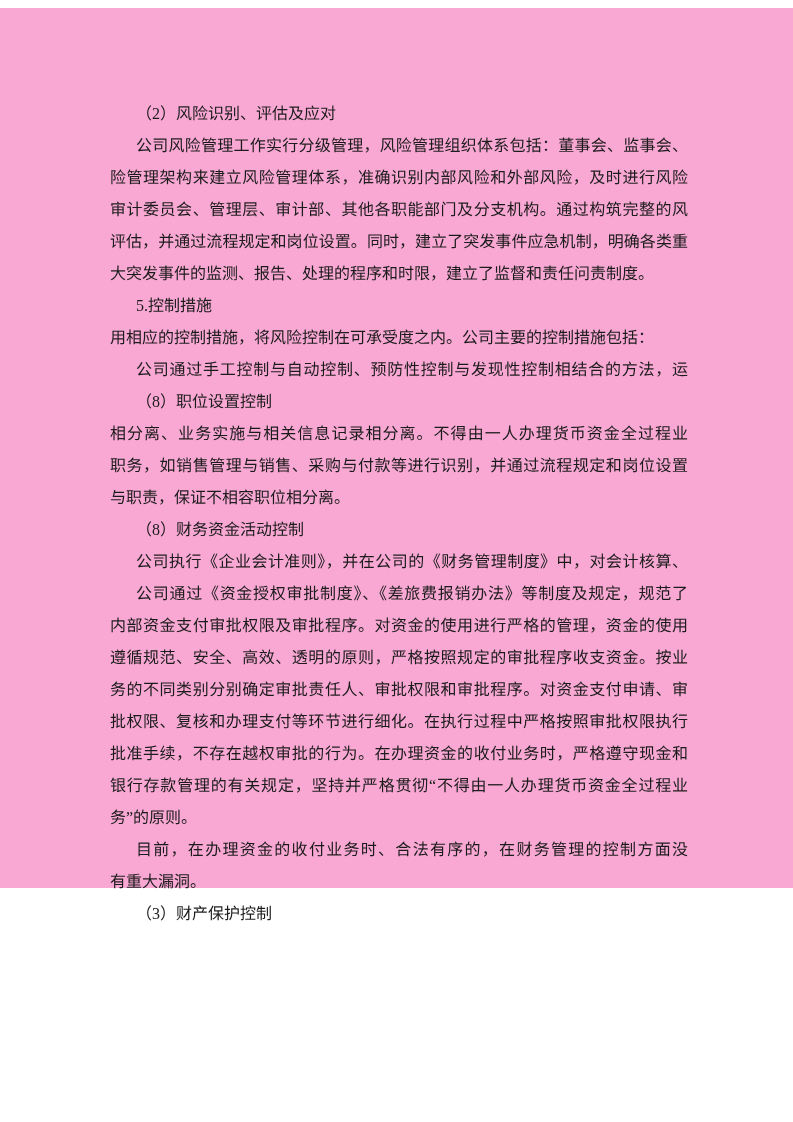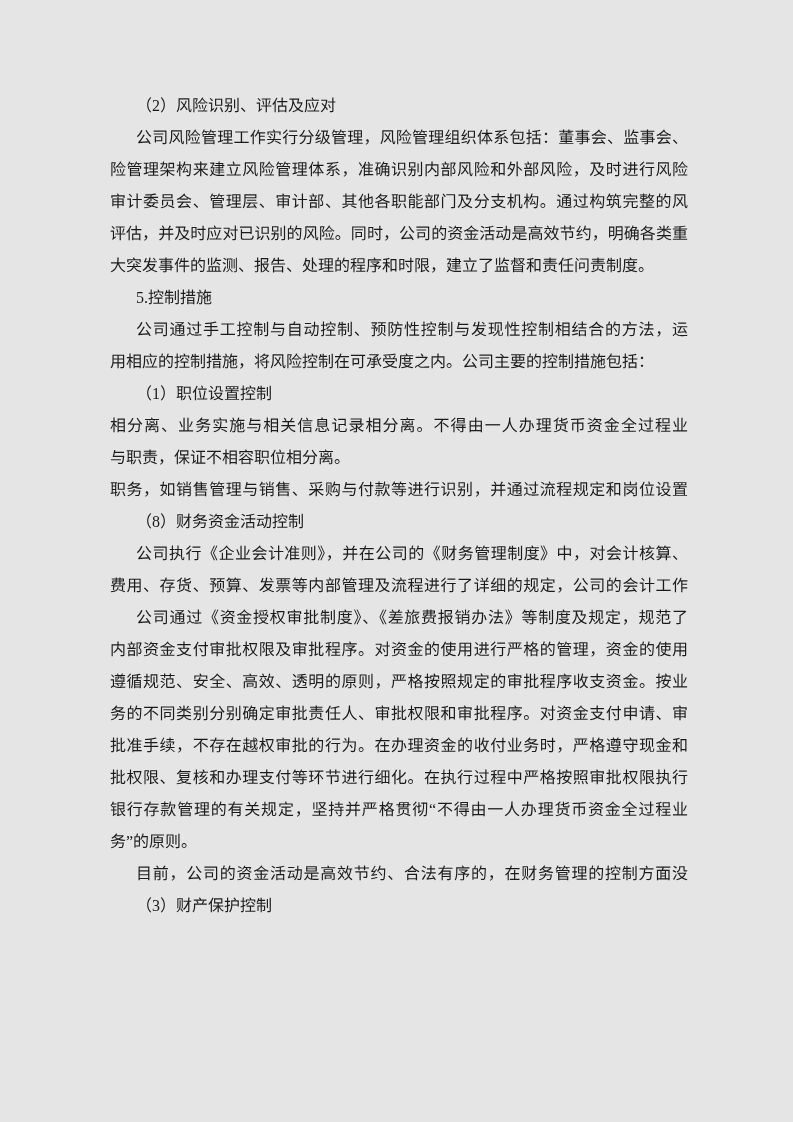--- a/index.html
+++ b/index.html
@@ -9,22 +9,23 @@
   }
   body {
     width: 793px;
     height: 1122px;
     overflow: hidden;
     font-family: "Liberation Serif", "DejaVu Serif", serif;
   }
   .page {
     position: relative;
     width: 793px;
-    height: 1122px;
-    background: #e5e5e5;
+    height: 880px;
+    background: #f9a8d4;
+    margin-top: 8px;
   }
   .text-block {
     position: absolute;
     left: 110px;
     top: 90px;
     width: 578px;
     font-size: 16px;
     line-height: 32px;
     color: #1b1b1b;
     letter-spacing: 0;
@@ -56,55 +57,55 @@
 
 <div class="page">
   <div class="text-block" id="doc" style="color: rgb(27, 27, 27);">
       <div class="para">
         <div class="tline first">（2）风险识别、评估及应对</div>
       </div>
       <div class="para">
         <div class="tline first fill">公司风险管理工作实行分级管理，风险管理组织体系包括：董事会、监事会、</div>
         <div class="tline fill">险管理架构来建立风险管理体系，准确识别内部风险和外部风险，及时进行风险</div>
         <div class="tline fill">审计委员会、管理层、审计部、其他各职能部门及分支机构。通过构筑完整的风</div>
-        <div class="tline fill">评估，并及时应对已识别的风险。同时，公司的资金活动是高效节约，明确各类重</div>
+        <div class="tline fill">评估，并通过流程规定和岗位设置。同时，建立了突发事件应急机制，明确各类重</div>
         <div class="tline">大突发事件的监测、报告、处理的程序和时限，建立了监督和责任问责制度。</div>
       </div>
       <div class="para">
         <div class="tline first">5.控制措施</div>
       </div>
       <div class="para">
+        <div class="tline">用相应的控制措施，将风险控制在可承受度之内。公司主要的控制措施包括：</div>
         <div class="tline first fill">公司通过手工控制与自动控制、预防性控制与发现性控制相结合的方法，运</div>
-        <div class="tline">用相应的控制措施，将风险控制在可承受度之内。公司主要的控制措施包括：</div>
       </div>
       <div class="para">
-        <div class="tline first">（1）职位设置控制</div>
+        <div class="tline first">（8）职位设置控制</div>
       </div>
       <div class="para">
         <div class="tline fill">相分离、业务实施与相关信息记录相分离。不得由一人办理货币资金全过程业</div>
+        <div class="tline fill">职务，如销售管理与销售、采购与付款等进行识别，并通过流程规定和岗位设置</div>
         <div class="tline">与职责，保证不相容职位相分离。</div>
-        <div class="tline fill">职务，如销售管理与销售、采购与付款等进行识别，并通过流程规定和岗位设置</div>
       </div>
       <div class="para">
         <div class="tline first">（8）财务资金活动控制</div>
       </div>
       <div class="para">
         <div class="tline first fill">公司执行《企业会计准则》，并在公司的《财务管理制度》中，对会计核算、</div>
-        <div class="tline fill">费用、存货、预算、发票等内部管理及流程进行了详细的规定，公司的会计工作</div>
       </div>
       <div class="para">
         <div class="tline first fill">公司通过《资金授权审批制度》、《差旅费报销办法》等制度及规定，规范了</div>
         <div class="tline fill">内部资金支付审批权限及审批程序。对资金的使用进行严格的管理，资金的使用</div>
         <div class="tline fill">遵循规范、安全、高效、透明的原则，严格按照规定的审批程序收支资金。按业</div>
         <div class="tline fill">务的不同类别分别确定审批责任人、审批权限和审批程序。对资金支付申请、审</div>
+        <div class="tline fill">批权限、复核和办理支付等环节进行细化。在执行过程中严格按照审批权限执行</div>
         <div class="tline fill">批准手续，不存在越权审批的行为。在办理资金的收付业务时，严格遵守现金和</div>
-        <div class="tline fill">批权限、复核和办理支付等环节进行细化。在执行过程中严格按照审批权限执行</div>
         <div class="tline fill">银行存款管理的有关规定，坚持并严格贯彻“不得由一人办理货币资金全过程业</div>
         <div class="tline">务”的原则。</div>
       </div>
       <div class="para">
-        <div class="tline first fill">目前，公司的资金活动是高效节约、合法有序的，在财务管理的控制方面没</div>
+        <div class="tline first fill">目前，在办理资金的收付业务时、合法有序的，在财务管理的控制方面没</div>
+        <div class="tline">有重大漏洞。</div>
       </div>
       <div class="para">
         <div class="tline first">（3）财产保护控制</div>
       </div>
     </div>
 </div>
 
 </body></html>

